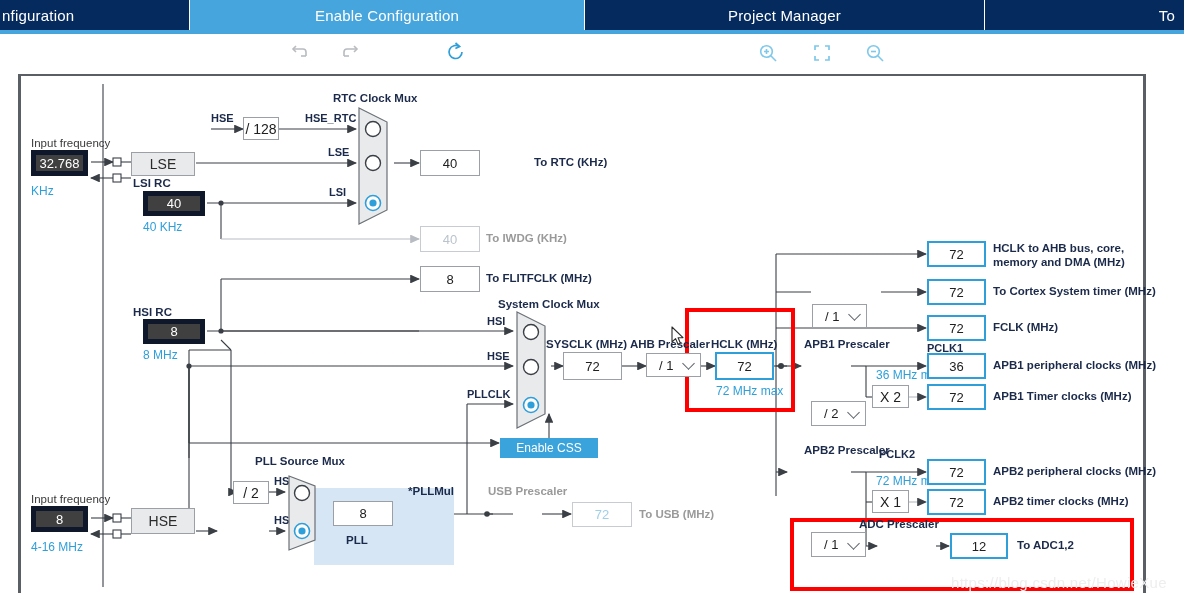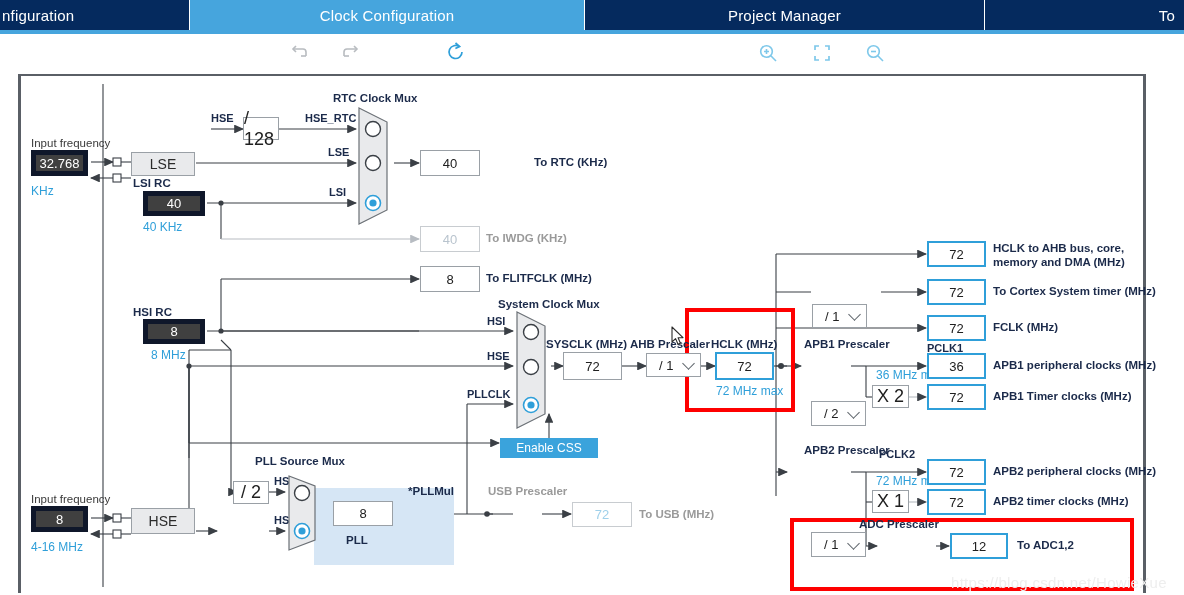--- a/index.html
+++ b/index.html
@@ -94,21 +94,21 @@
     position:absolute; right:7px; top:50%;
     width:9px; height:9px; margin-top:-6px;
     border-left:1.6px solid #5b6268; border-bottom:1.6px solid #5b6268;
     transform:rotate(-45deg);
   }
 
   
   .pbox {
     border:1px solid #9aa0a6; background:#ffffff;
     display:flex; align-items:center; justify-content:center;
-    font-size:18px; color:#202020;
+    font-size:14px; color:#202020;
   }
 
   
   #enable-css {
     background:#3aa3dc; color:#ffffff; font-size:12px;
     display:flex; align-items:center; justify-content:center;
   }
 
   
   #pll-region { background:#d6e6f5; }
@@ -128,21 +128,21 @@
   #cursor { position:absolute; width:14px; height:20px; }
 </style>
 </head>
 <body>
 
 <div id="tabbar">
   <div class="tab t0">
       <span>nfiguration</span>
     </div>
   <div class="tab t1 active">
-      <span>Clock Configuration</span>
+      <span>Enable Configuration</span>
     </div>
   <div class="tab t2">
       <span>Project Manager</span>
     </div>
   <div class="tab t3">
       <span>To</span>
     </div>
 </div>
 <div id="tabstrip"></div>
 
@@ -361,21 +361,21 @@
   <div class="abs lbl-b" style="left:465px; top:80px;margin-left:48px;">To RTC (KHz)</div>
 
   <div class="abs vbox dim" style="left:399px; top:150px; width:60px; height:26px;">40</div>
   <div class="abs lbl-grey" style="left:465px; top:156px;">To IWDG (KHz)</div>
 
   <div class="abs vbox" style="left:399px; top:190px; width:60px; height:26px;">8</div>
   <div class="abs lbl-b" style="left:465px; top:196px;">To FLITFCLK (MHz)</div>
 
   <div class="abs lbl-b" style="left:112px; top:230px;">HSI RC</div>
   <div class="abs srcbox" style="left:122px; top:243px; width:62px; height:25px;">8</div>
-  <div class="abs lbl-blue" style="left:130px; top:272px;">8 MHz</div>
+  <div class="abs lbl-blue" style="left:122px; top:272px;">8 MHz</div>
 
   <div class="abs lbl-n" style="left:10px; top:417px;">Input frequency</div>
   <div class="abs srcbox" style="left:10px; top:430px; width:57px; height:26px;">8</div>
   <div class="abs lbl-blue" style="left:10px; top:464px;">4-16 MHz</div>
   <div class="abs greybox" style="left:110px; top:432px; width:64px; height:26px;">HSE</div>
 
   <div class="abs lbl-b" style="left:477px; top:222px;">System Clock Mux</div>
   <div class="abs sig" style="left:466px; top:239px;">HSI</div>
   <div class="abs sig" style="left:466px; top:274px;">HSE</div>
   <div class="abs sig" style="left:446px; top:312px;">PLLCLK</div>

